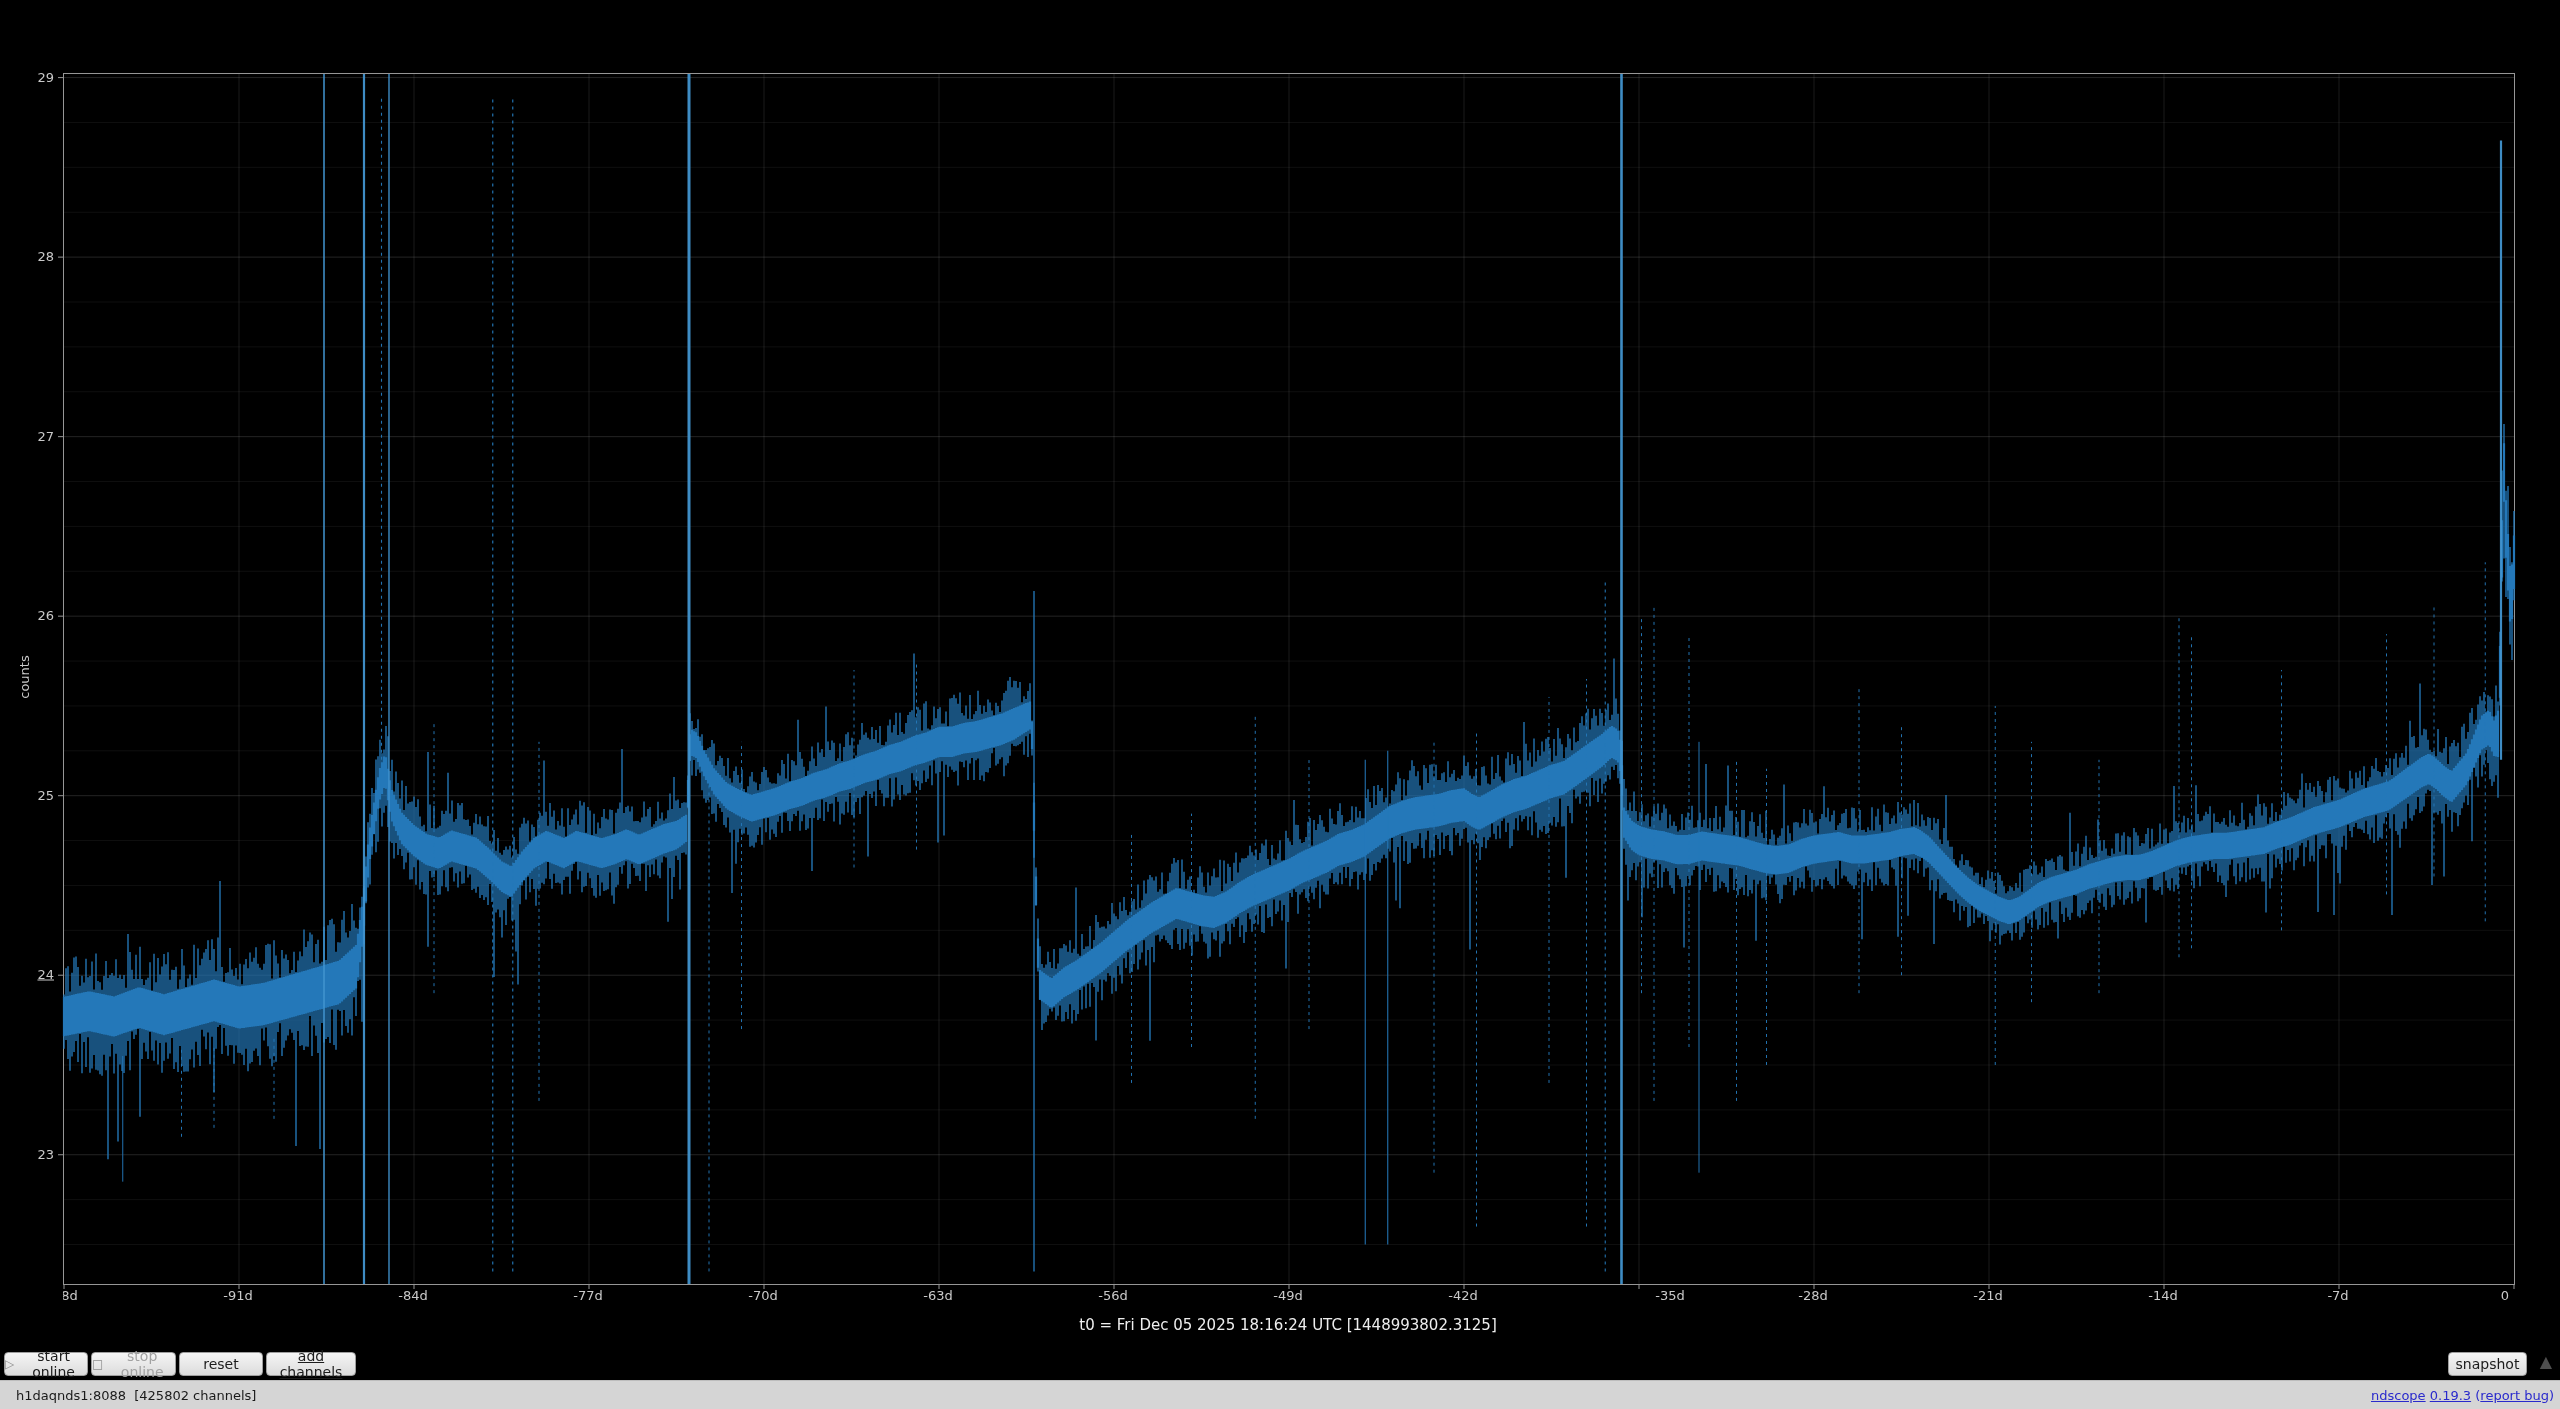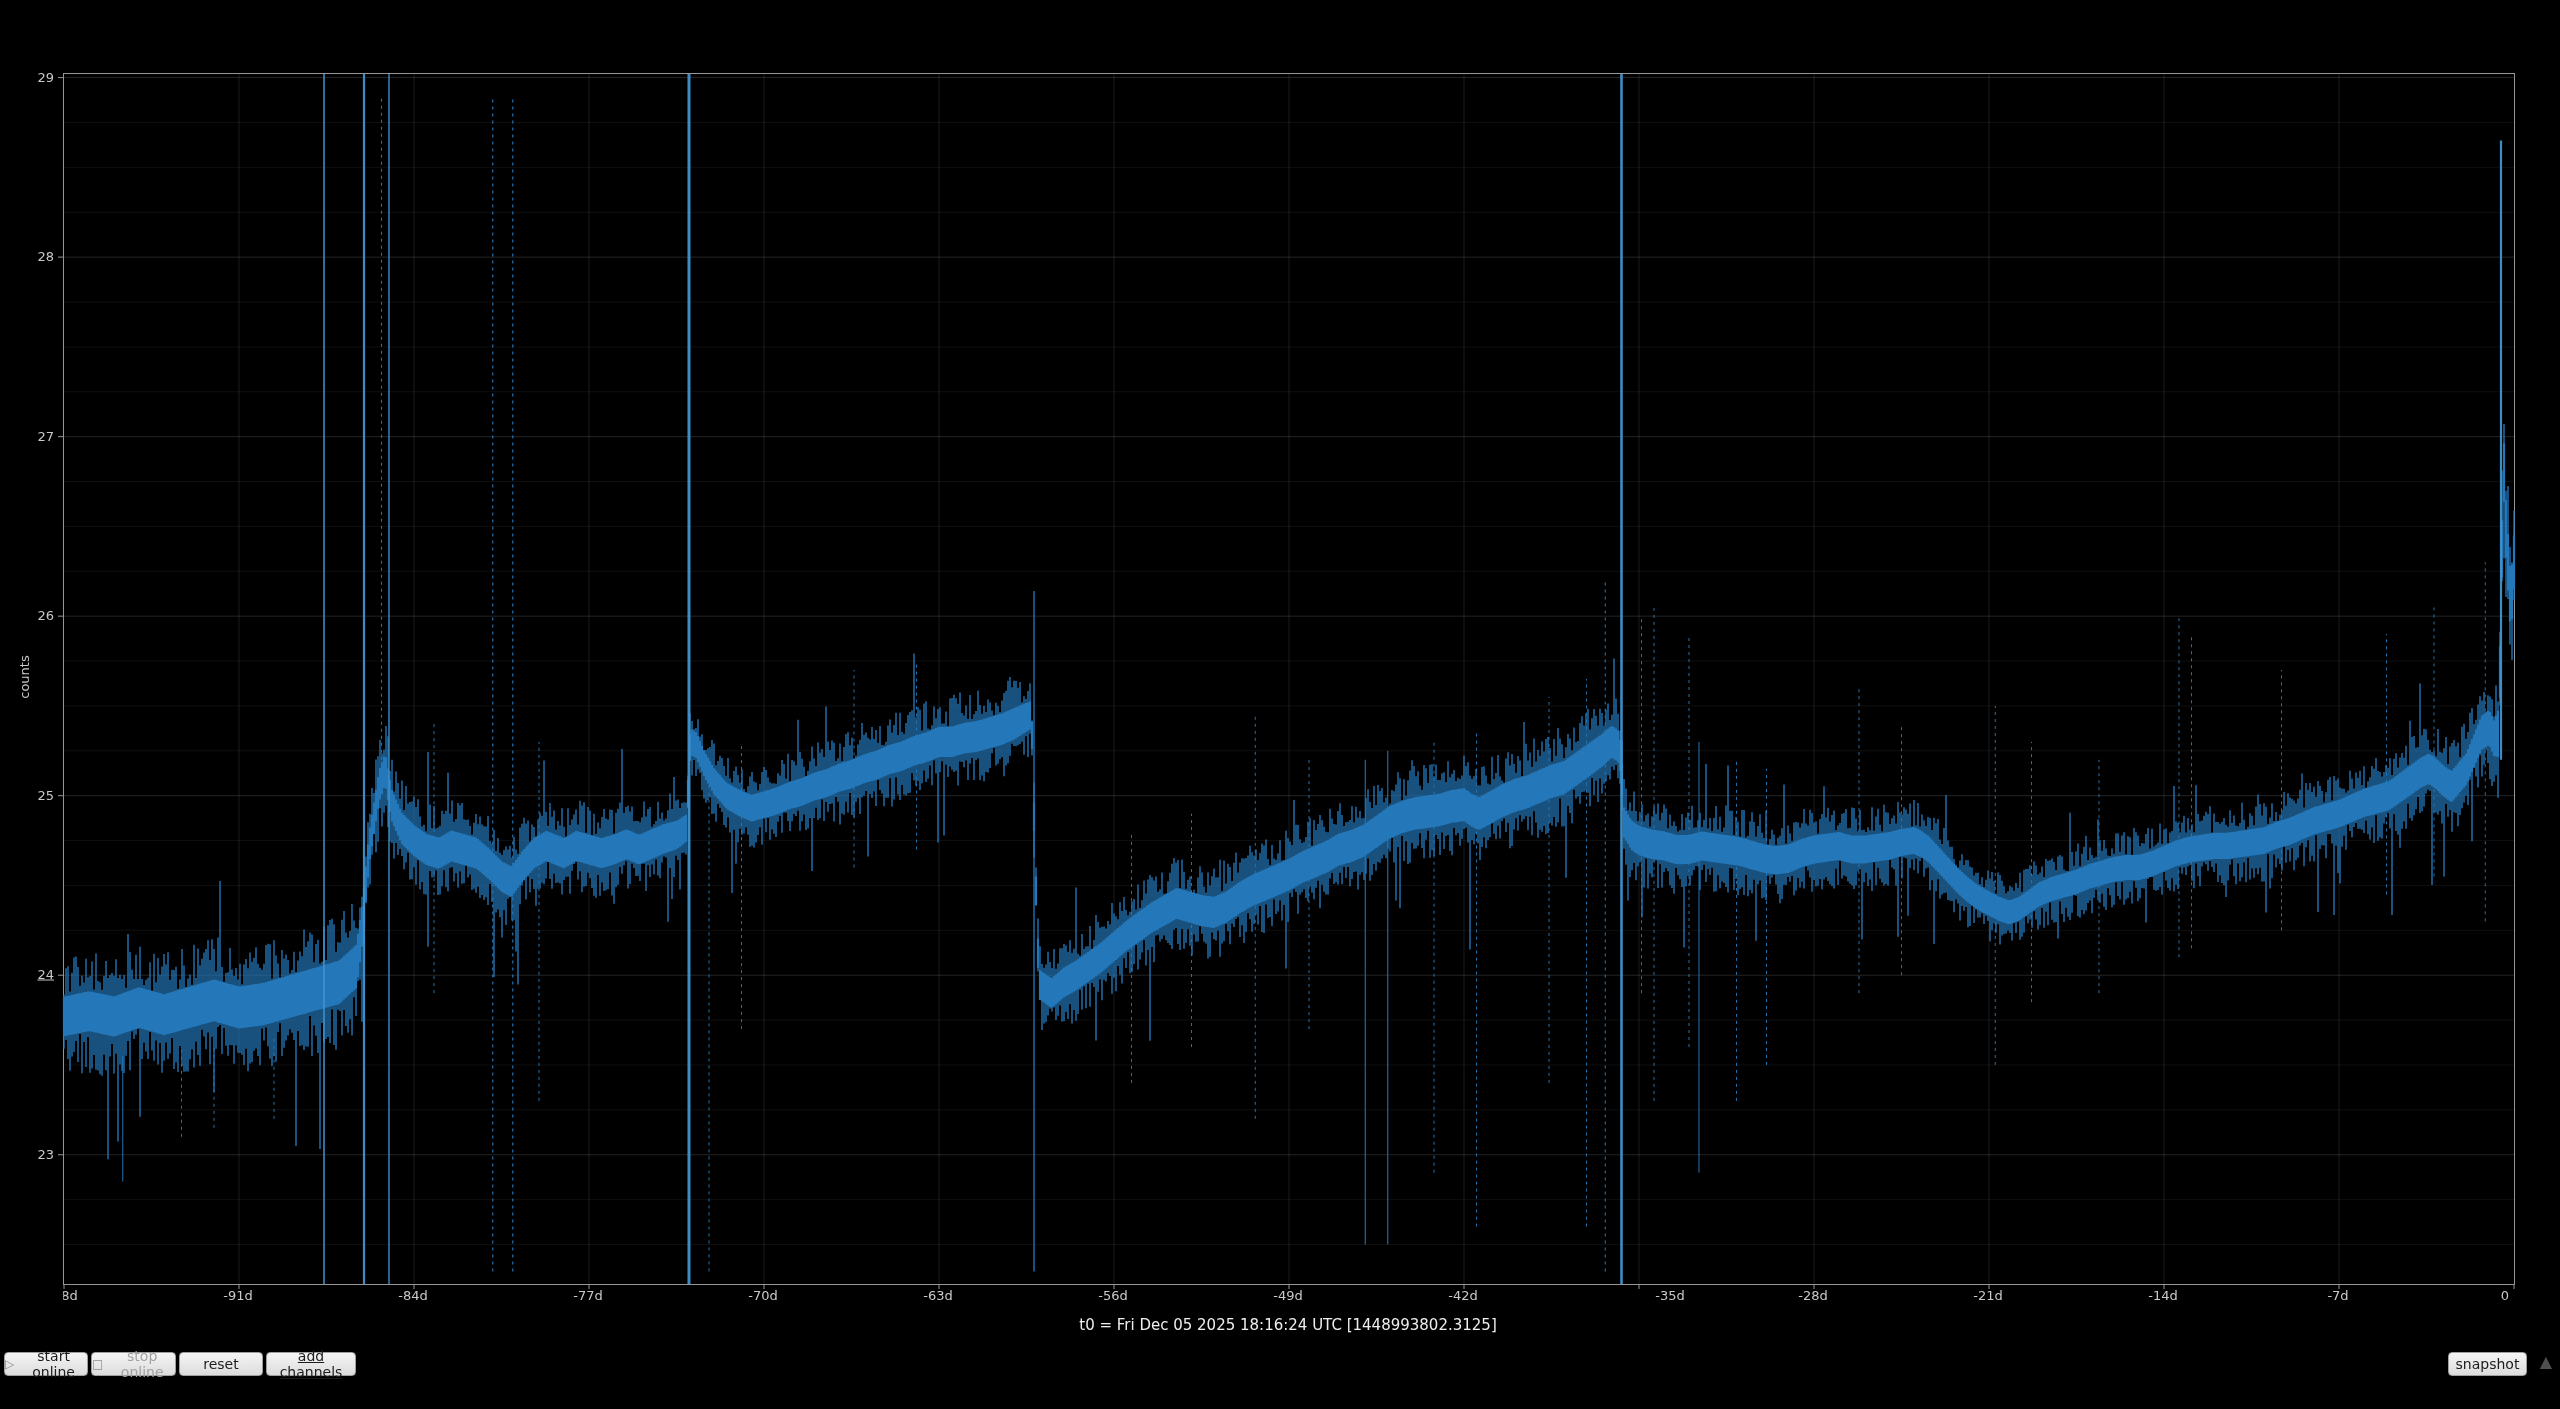--- a/index.html
+++ b/index.html
@@ -212,13 +212,17 @@
     </button>
     <button class="tbtn" style="left:266px;width:90px;text-decoration:underline;">
       <span>add channels</span>
     </button>
     <button class="tbtn" style="left:2448px;width:79px;">
       <span>snapshot</span>
     </button>
     <span class="up-triangle">▲</span>
   </div>
 
+  <div class="statusbar">
+    <span class="sb-left">h1daqnds1:8088  [425802 channels]</span>
+    <span class="sb-right"><a>ndscope</a> <a>0.19.3</a><span> (</span><a>report bug</a><span>)</span></span>
+  </div>
 </div>
 
 </body></html>

